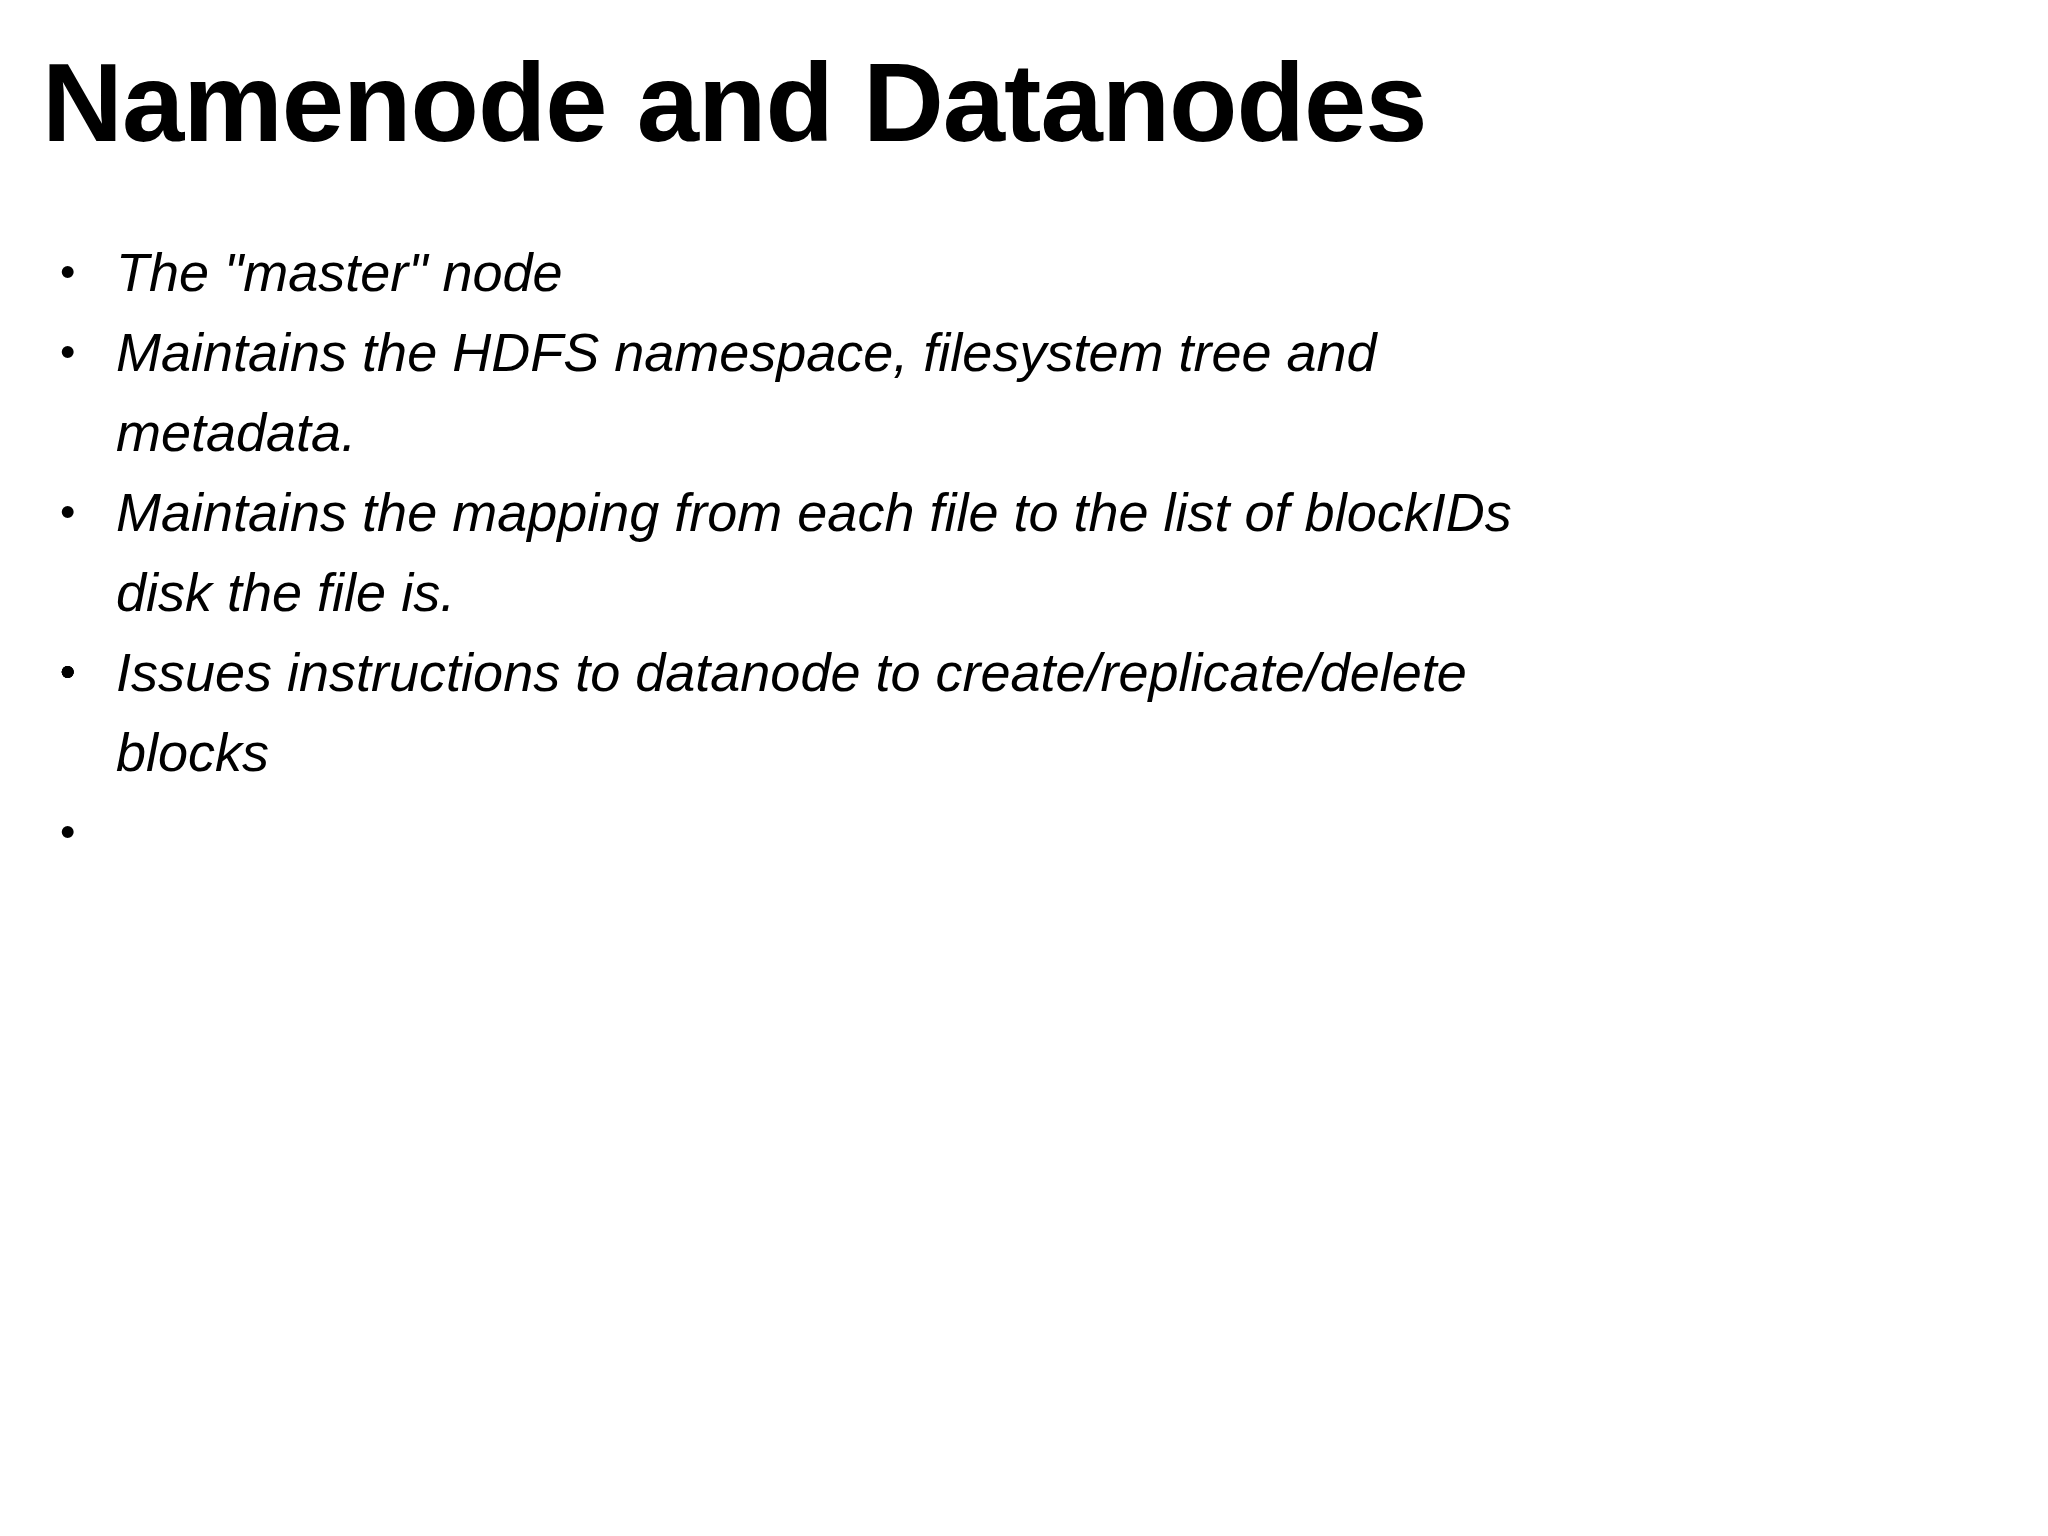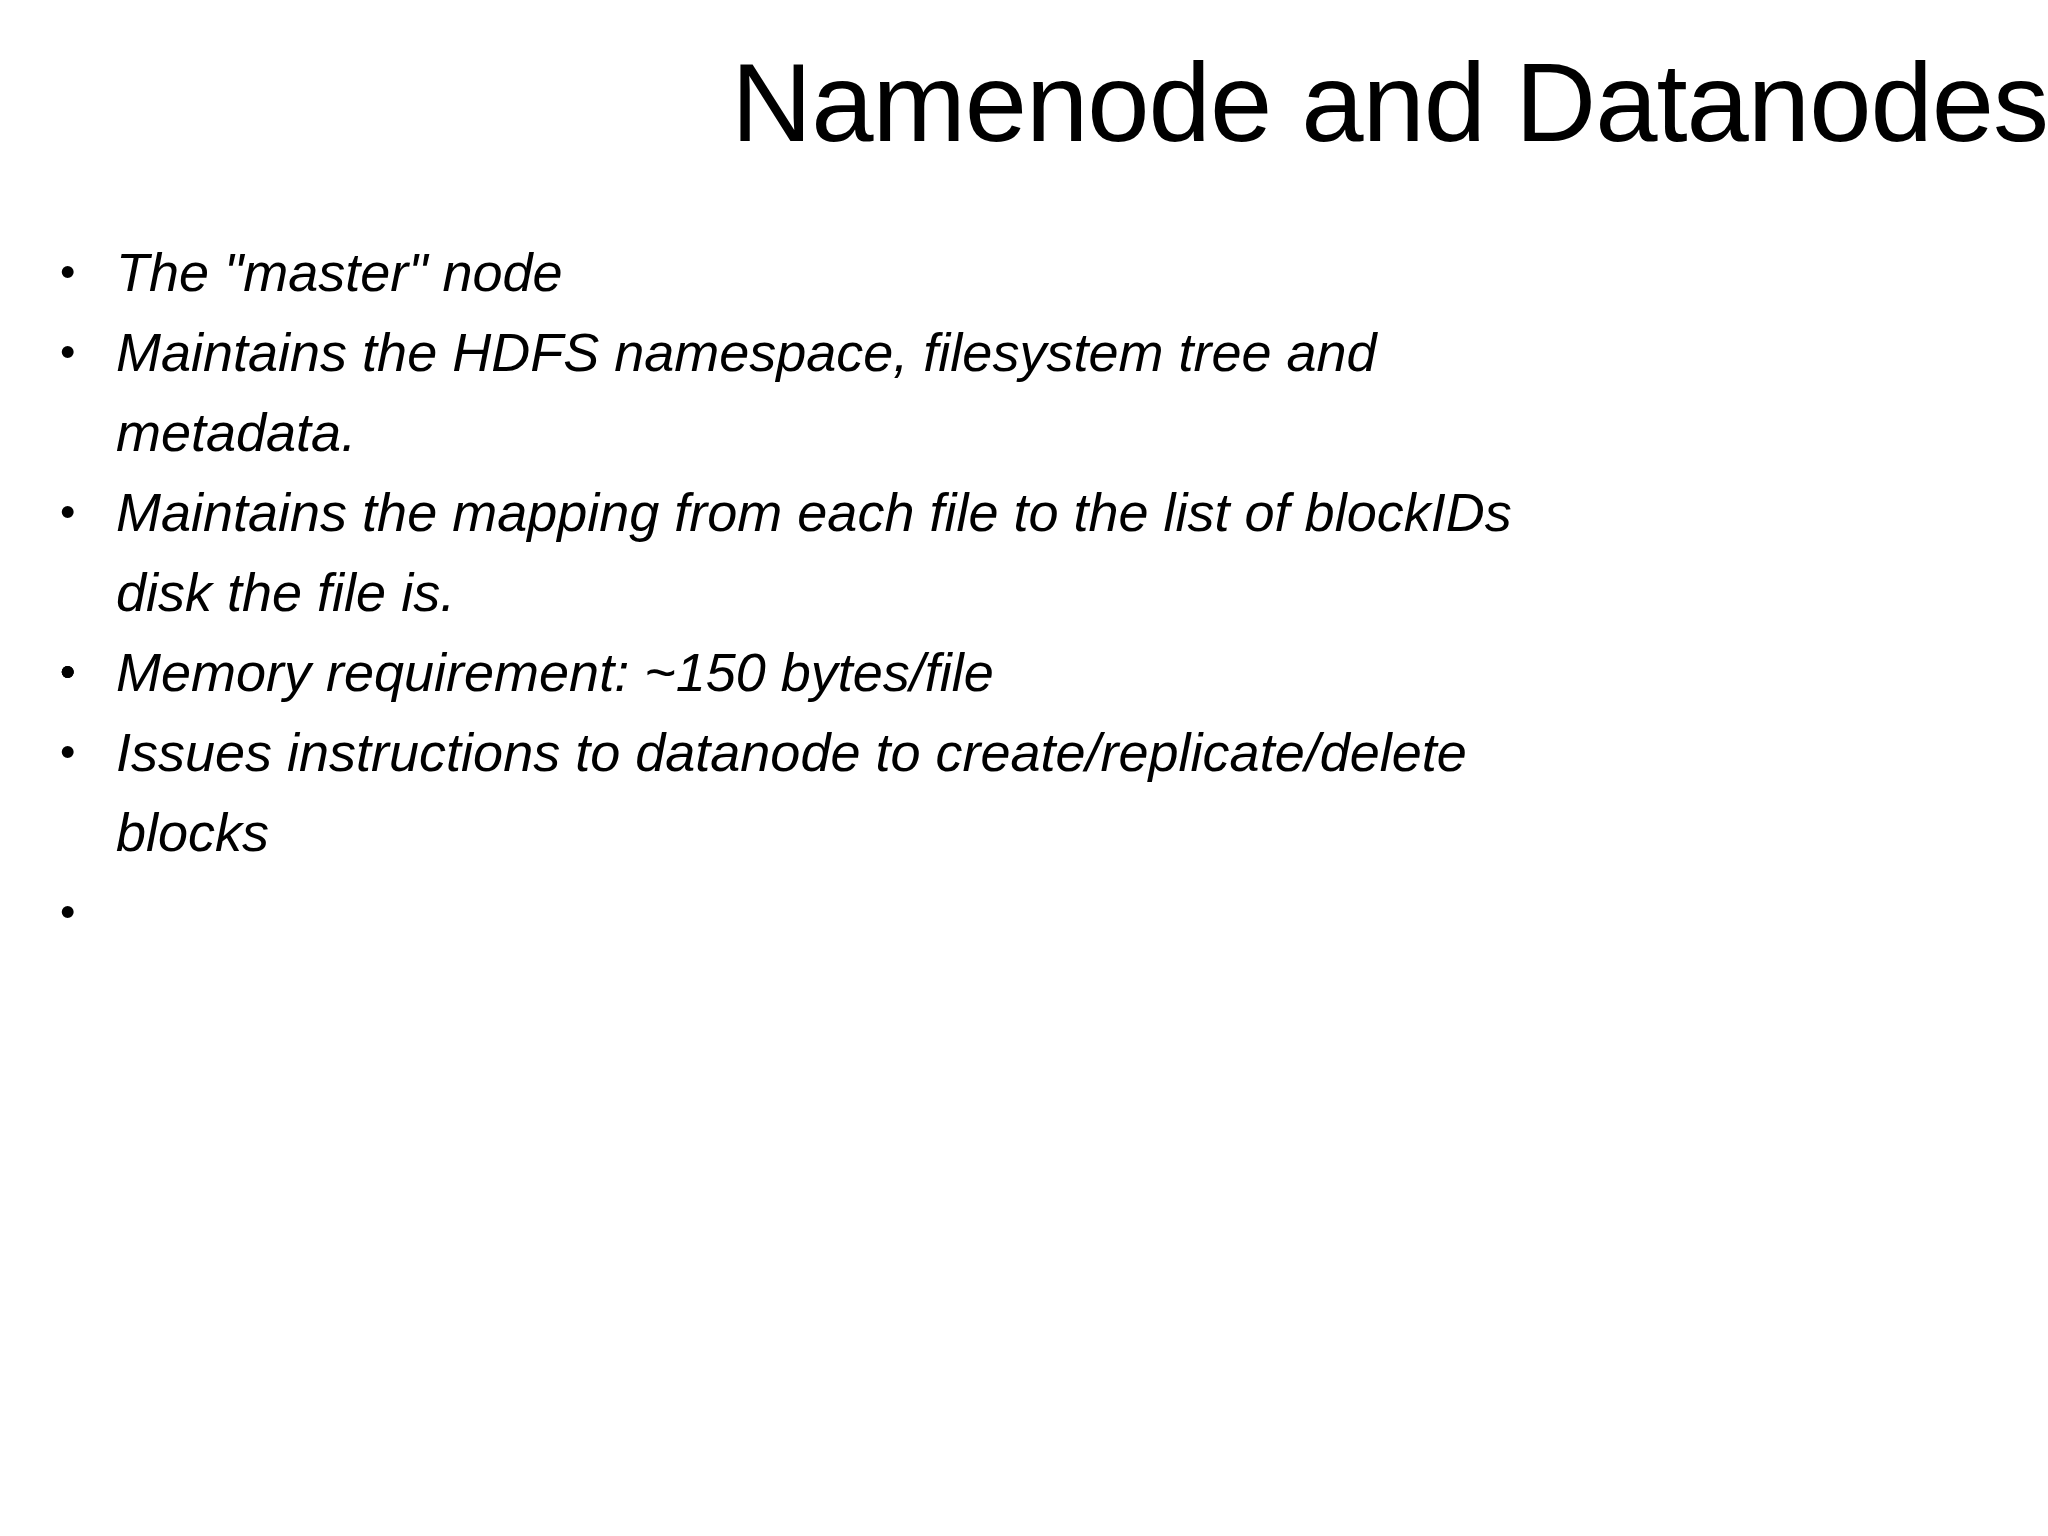--- a/index.html
+++ b/index.html
@@ -12,26 +12,25 @@
     width: 2048px;
     height: 1536px;
     background: #ffffff;
     color: #000000;
     font-family: "Liberation Sans", sans-serif;
     overflow: hidden;
   }
   .slide-title {
     margin: 36px 0 0 42px;
     font-size: 112px;
-    font-weight: 400;
+    font-weight: 700;
     font-style: normal;
     line-height: 1.2;
     letter-spacing: -1px;
     color: #000000;
-    text-align: right;
   }
   .bullet-list {
     list-style: none;
     margin: 62px 0 0 60px;
     padding: 0;
   }
   .bullet-item {
     position: relative;
     padding-left: 56px;
     max-width: 1420px;
@@ -71,21 +70,20 @@
       <span>Maintains the mapping from each file to the list of blockIDs disk the file is.</span>
     </li>
     <li class="bullet-item">
       <span class="bullet-marker">•</span>
     </li>
     <li class="bullet-item">
       <span class="bullet-marker">•</span>
     </li>
     <li class="bullet-item">
       <span class="bullet-marker">•</span>
-      <span>Memory requirement: ~150 bytes/file</span>
     </li>
     <li class="bullet-item">
       <span class="bullet-marker">•</span>
       <span>Issues instructions to datanode to create/replicate/delete blocks</span>
     </li>
     <li class="bullet-item">
       <span class="bullet-marker">•</span>
     </li>
   </ul>
 </div>

